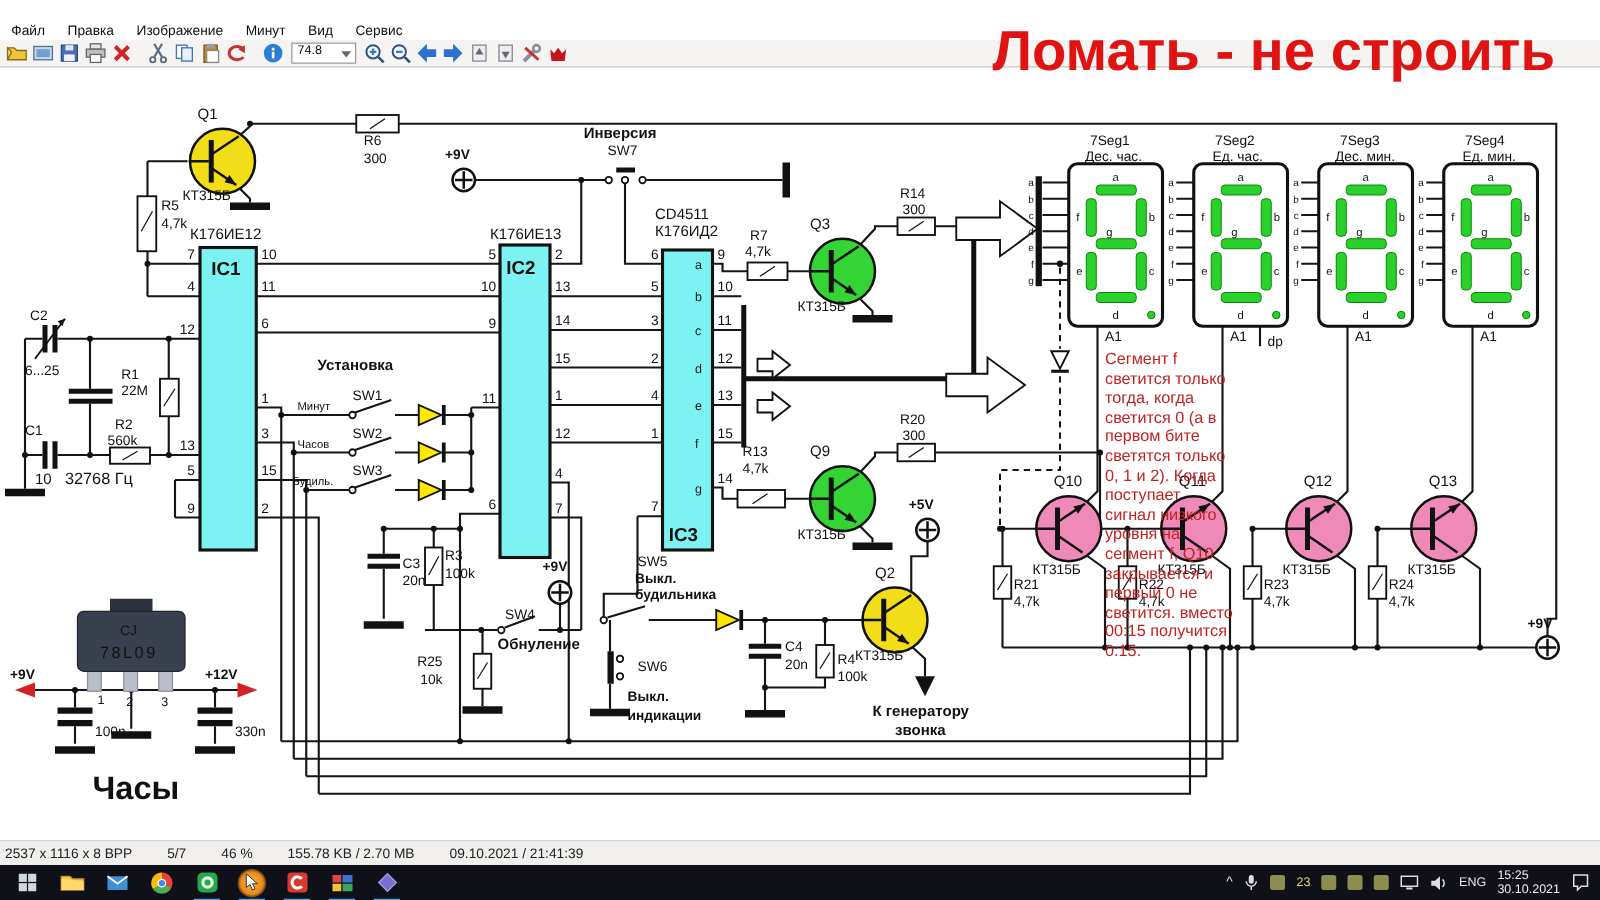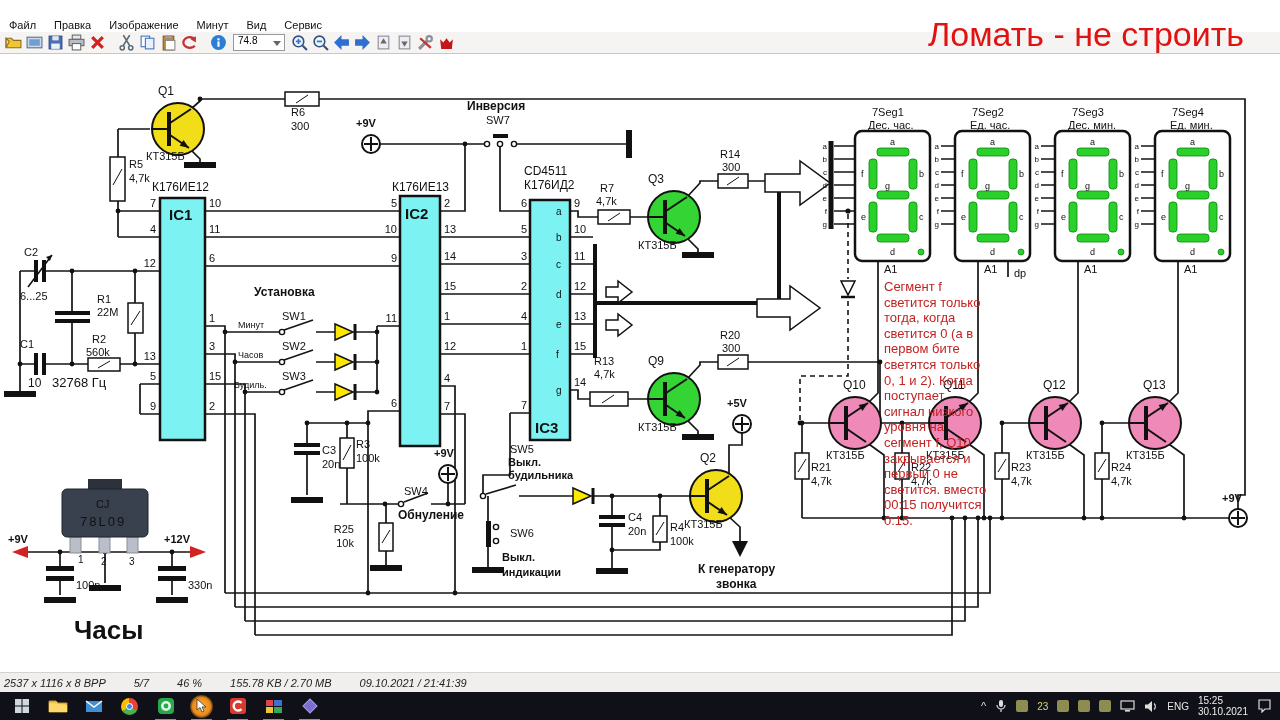--- a/index.html
+++ b/index.html
@@ -17,23 +17,23 @@
   .toolbar { position:absolute; top:32px; left:0; right:0; height:22px; background:#f5f4f2; border-bottom:1px solid #c9c7c4; display:flex; align-items:center; padding-left:3px; }
   .tb { width:21px; height:20px; border:none; background:transparent; display:flex; align-items:center; justify-content:center; padding:0; }
   .tb svg { width:17px; height:17px; }
   .tb-sep { width:8px; }
   .combo { width:52px; height:17px; background:#fff; border:1px solid #999; font-size:10px; display:flex; align-items:flex-start; padding-left:4px; margin:0 4px; position:relative; }
   .combo .caret { position:absolute; right:3px; top:6px; width:0; height:0; border-left:4px solid transparent; border-right:4px solid transparent; border-top:5px solid #666; }
 
   .canvas { position:absolute; top:55px; left:0; width:1280px; height:617px; background:#fff; }
   .note-box { position:absolute; left:884px; top:224px; width:104px; font-size:13px; line-height:1.2; color:#c22222; }
 
-  .overlay-text { position:absolute; top:15px; right:36px; font-size:34px; font-weight:400; color:#e01313; z-index:60; letter-spacing:0; }
-
-  .statusbar { position:absolute; top:672px; left:0; right:0; height:20px; background:#f0efed; border-top:1px solid #d5d3d0; font-size:11px; color:#222; display:flex; align-items:center;font-style:italic; }
+  .overlay-text { position:absolute; top:15px; right:36px; font-size:45px; font-weight:700; color:#e01313; z-index:60; letter-spacing:0; }
+
+  .statusbar { position:absolute; top:672px; left:0; right:0; height:20px; background:#f0efed; border-top:1px solid #d5d3d0; font-size:11px; color:#222; display:flex; align-items:center; }
   .statusbar span { margin-left:28px; white-space:nowrap; }
   .statusbar span:first-child { margin-left:4px; }
 
   .taskbar { position:absolute; top:692px; left:0; right:0; height:28px; background:#101018; display:flex; align-items:center; }
   .tb-apps { display:flex; align-items:center; gap:13px; padding-left:10px; }
   .task-ico { width:23px; height:23px; display:flex; align-items:center; justify-content:center; position:relative; }
   .task-ico.active::after { content:""; position:absolute; bottom:-3px; left:1px; right:1px; height:2px; background:#4e9eea; }
   .tray { margin-left:auto; display:flex; align-items:center; gap:9px; padding-right:8px; color:#e6e6e6; font-size:10px; }
   .tray .sq { width:12px; height:12px; background:#8d8d52; border-radius:2px; }
   .tray .badge { color:#d8d874; font-size:10px; }

